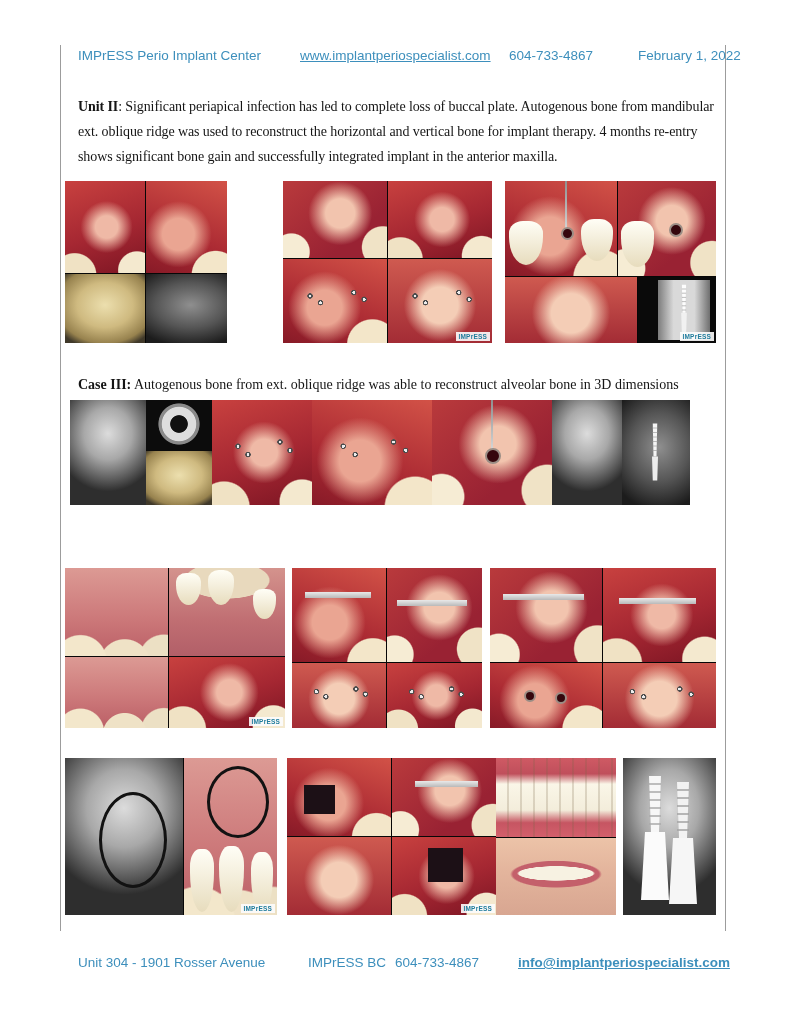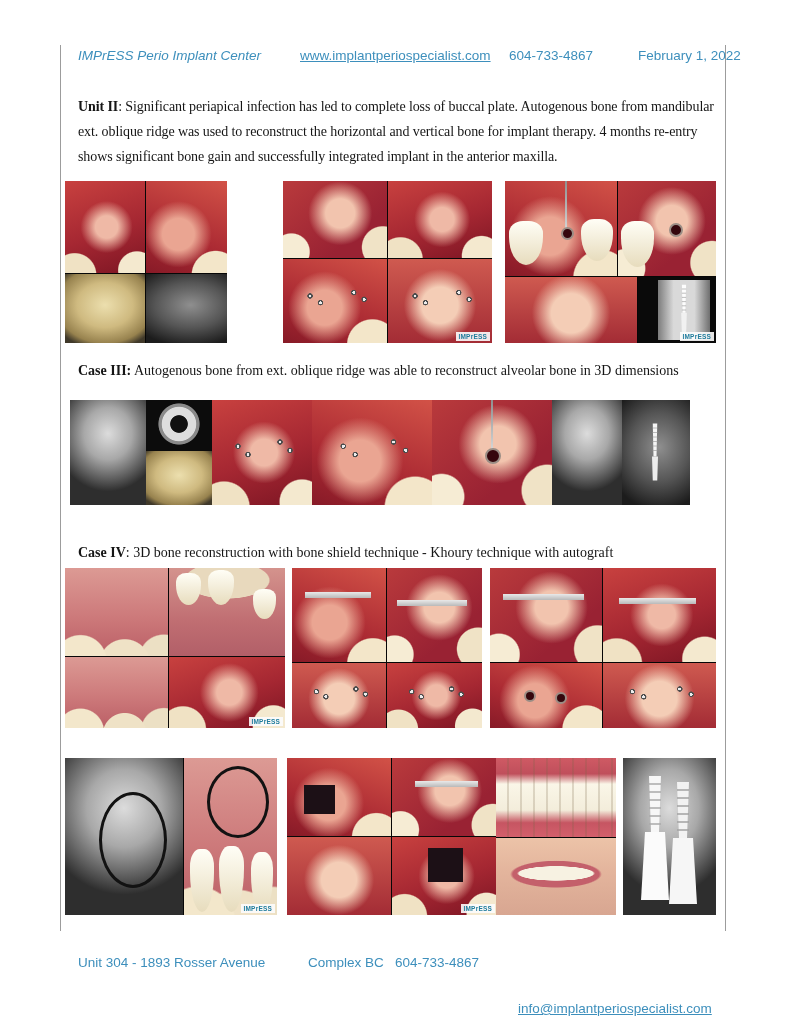--- a/index.html
+++ b/index.html
@@ -83,21 +83,21 @@
 </style>
 </head>
 <body>
 
 <div class="page">
 
   <div class="vrule left"></div>
   <div class="vrule right"></div>
 
   <div>
-    <span class="sansline" style="left:78px;top:48px;font-style:italic;">IMPrESS Perio Implant Center</span>
+    <span class="sansline" style="left:78px;top:48px;">IMPrESS Perio Implant Center</span>
     <a class="sansline lnk" style="left:300px;top:48px;">www.implantperiospecialist.com</a>
     <span class="sansline" style="left:509px;top:48px;">604-733-4867</span>
     <span class="sansline" style="left:638px;top:48px;">February 1, 2022</span>
   </div>
 
   <p class="casepara" style="top:80px;">
     <b>Unit II</b><span>: Significant periapical infection has led to complete loss of buccal plate. Autogenous bone from mandibular ext. oblique ridge was used to reconstruct the horizontal and vertical bone for implant therapy. 4 months re-entry shows significant bone gain and successfully integrated implant in the anterior maxilla.</span>
   </p>
 
   <div>
@@ -144,21 +144,21 @@
               <path d="M9 10h6M9 16h6M9 22h6M9 28h6M9 34h6M9 40h6" stroke="#a5a5a5" stroke-width="1"></path>
               <polygon points="8,44 16,44 15,76 9,76" fill="#f1f1f1"></polygon>
             </svg>
           </div>
         </div>
       </div>
       <span class="wm">IMPrESS</span>
     </div>
   </div>
 
-  <p class="caseline" style="top:349px;text-align:center;">
+  <p class="caseline" style="top:363px;text-align:center;">
     <b>Case III:</b><span> Autogenous bone from ext. oblique ridge was able to reconstruct alveolar bone in 3D dimensions</span>
   </p>
 
   <div style="position:absolute;left:70px;top:400px;width:620px;height:105px;display:flex;background:#0b0b0b;">
     <div class="p xrA" style="width:76px;"></div>
     <div style="width:66px;display:flex;flex-direction:column;gap:1px;background:#0b0b0b;">
       <div class="p ct" style="height:50px;"></div>
       <div class="p mod" style="height:54px;"></div>
     </div>
     <div class="p sgA" style="width:100px;">
@@ -174,23 +174,20 @@
     <div class="p xrA" style="width:70px;"></div>
     <div class="p xrB" style="width:68px;">
       <svg class="impl" style="position:absolute;left:24px;top:12px;" width="18" height="80" viewBox="0 0 24 80">
         <polygon points="9,2 15,2 14,46 10,46" fill="#f5f5f5"></polygon>
         <path d="M9 8h6M9 14h6M9 20h6M9 26h6M9 32h6M9 38h6" stroke="#a5a5a5" stroke-width="1"></path>
         <polygon points="8,46 16,46 15,78 9,78" fill="#ededed"></polygon>
       </svg>
     </div>
   </div>
 
-  <p class="caseline" style="top:531px;">
-    <b>Case IV</b><span>: 3D bone reconstruction with bone shield technique - Khoury technique with autograft</span>
-  </p>
 
   <div>
     <div class="blk" style="left:65px;top:568px;width:220px;height:160px;">
       <div class="grid" style="grid-template-columns:103px 116px;grid-template-rows:88px 71px;">
         <div class="p intraA"></div>
         <div class="p intraB">
           <i class="tooth" style="left:6%;top:6%;width:22%;height:36%;"></i>
           <i class="tooth" style="left:34%;top:2%;width:22%;height:40%;"></i>
           <i class="tooth" style="right:8%;top:24%;width:20%;height:34%;"></i>
         </div>
@@ -279,19 +276,19 @@
           <polygon points="12,64 32,64 36,132 8,132" fill="#fbfbfb"></polygon>
           <polygon points="44,14 56,14 54,70 46,70" fill="#f2f2f2"></polygon>
           <path d="M44 22h12M44 30h12M44 38h12M44 46h12M44 54h12M44 62h12" stroke="#a2a2a2" stroke-width="1.5"></path>
           <polygon points="40,70 60,70 64,136 36,136" fill="#f6f6f6"></polygon>
         </svg>
       </div>
     </div>
   </div>
 
   <div>
-    <span class="sansline" style="left:78px;top:955px;">Unit 304 - 1893 Rosser Avenue</span>
-    <span class="sansline" style="left:308px;top:955px;">Complex BC</span>
+    <span class="sansline" style="left:78px;top:955px;">Unit 304 - 1901 Rosser Avenue</span>
+    <span class="sansline" style="left:308px;top:955px;">IMPrESS BC</span>
     <span class="sansline" style="left:395px;top:955px;">604-733-4867</span>
-    <a class="sansline lnk" style="left:518px;top:1001px;">info@implantperiospecialist.com</a>
+    <a class="sansline lnk" style="left:518px;top:955px;font-weight:bold;">info@implantperiospecialist.com</a>
   </div>
 
 </div>
 
 </body></html>

